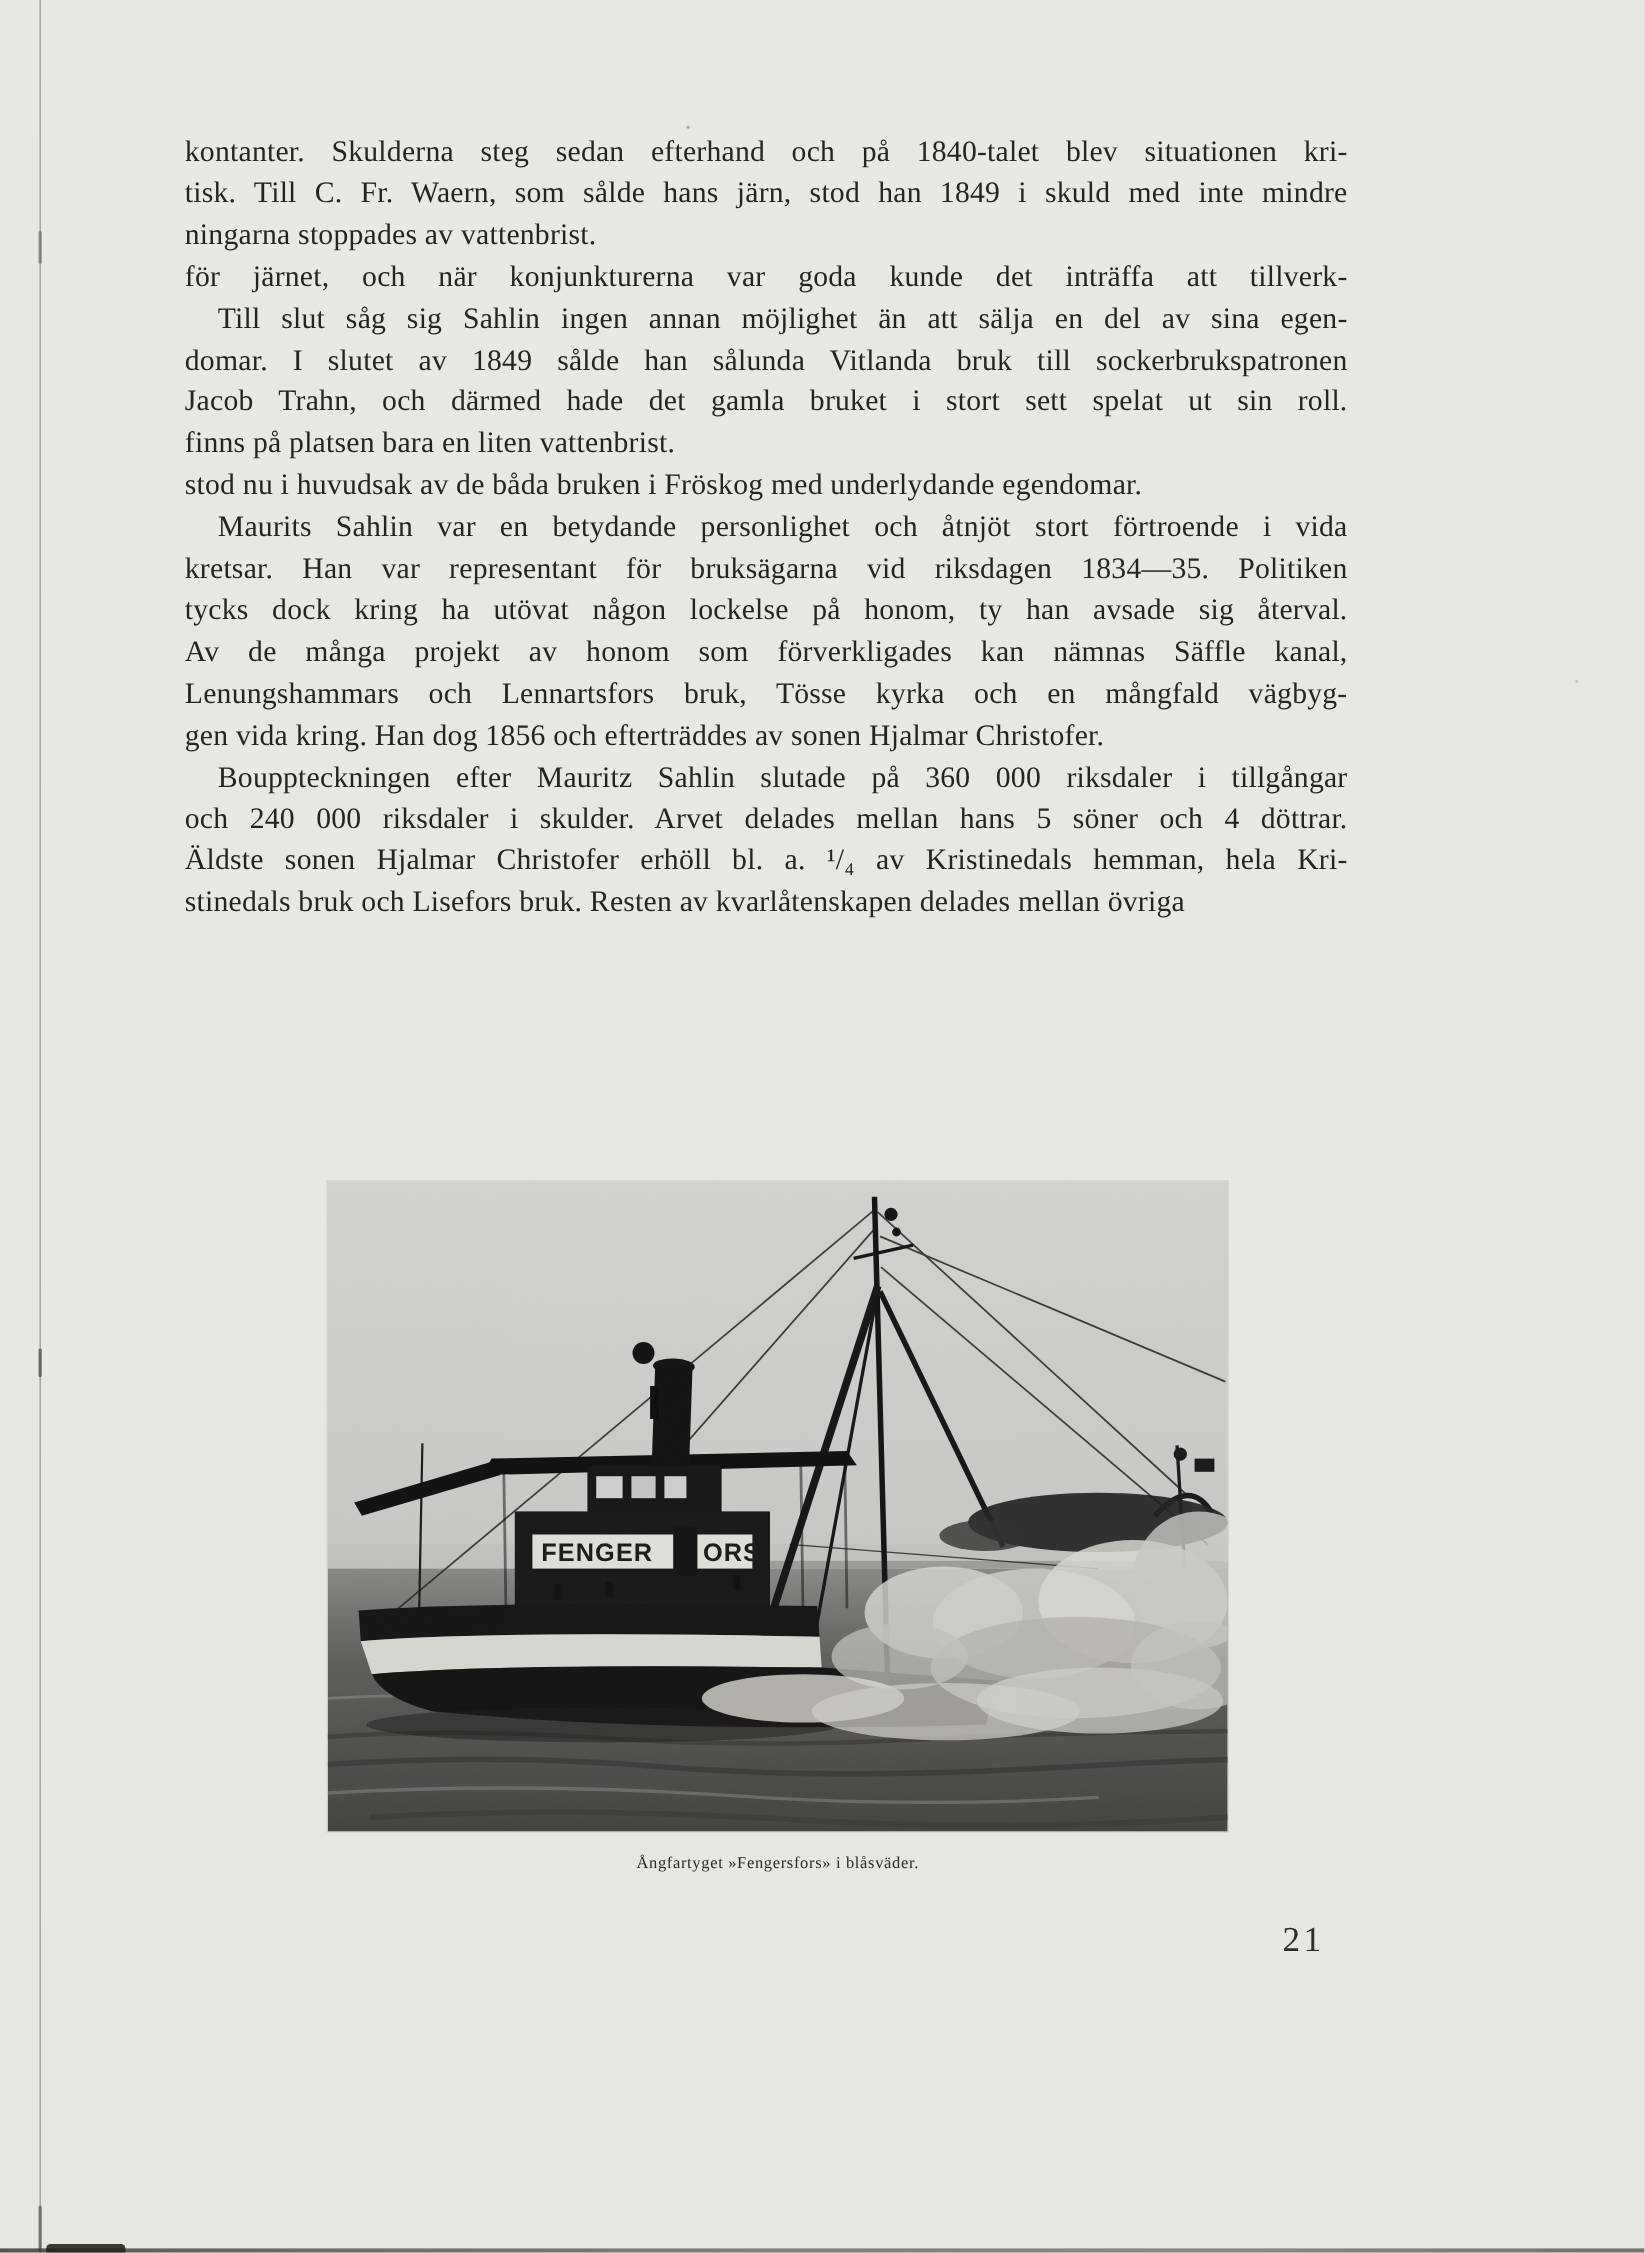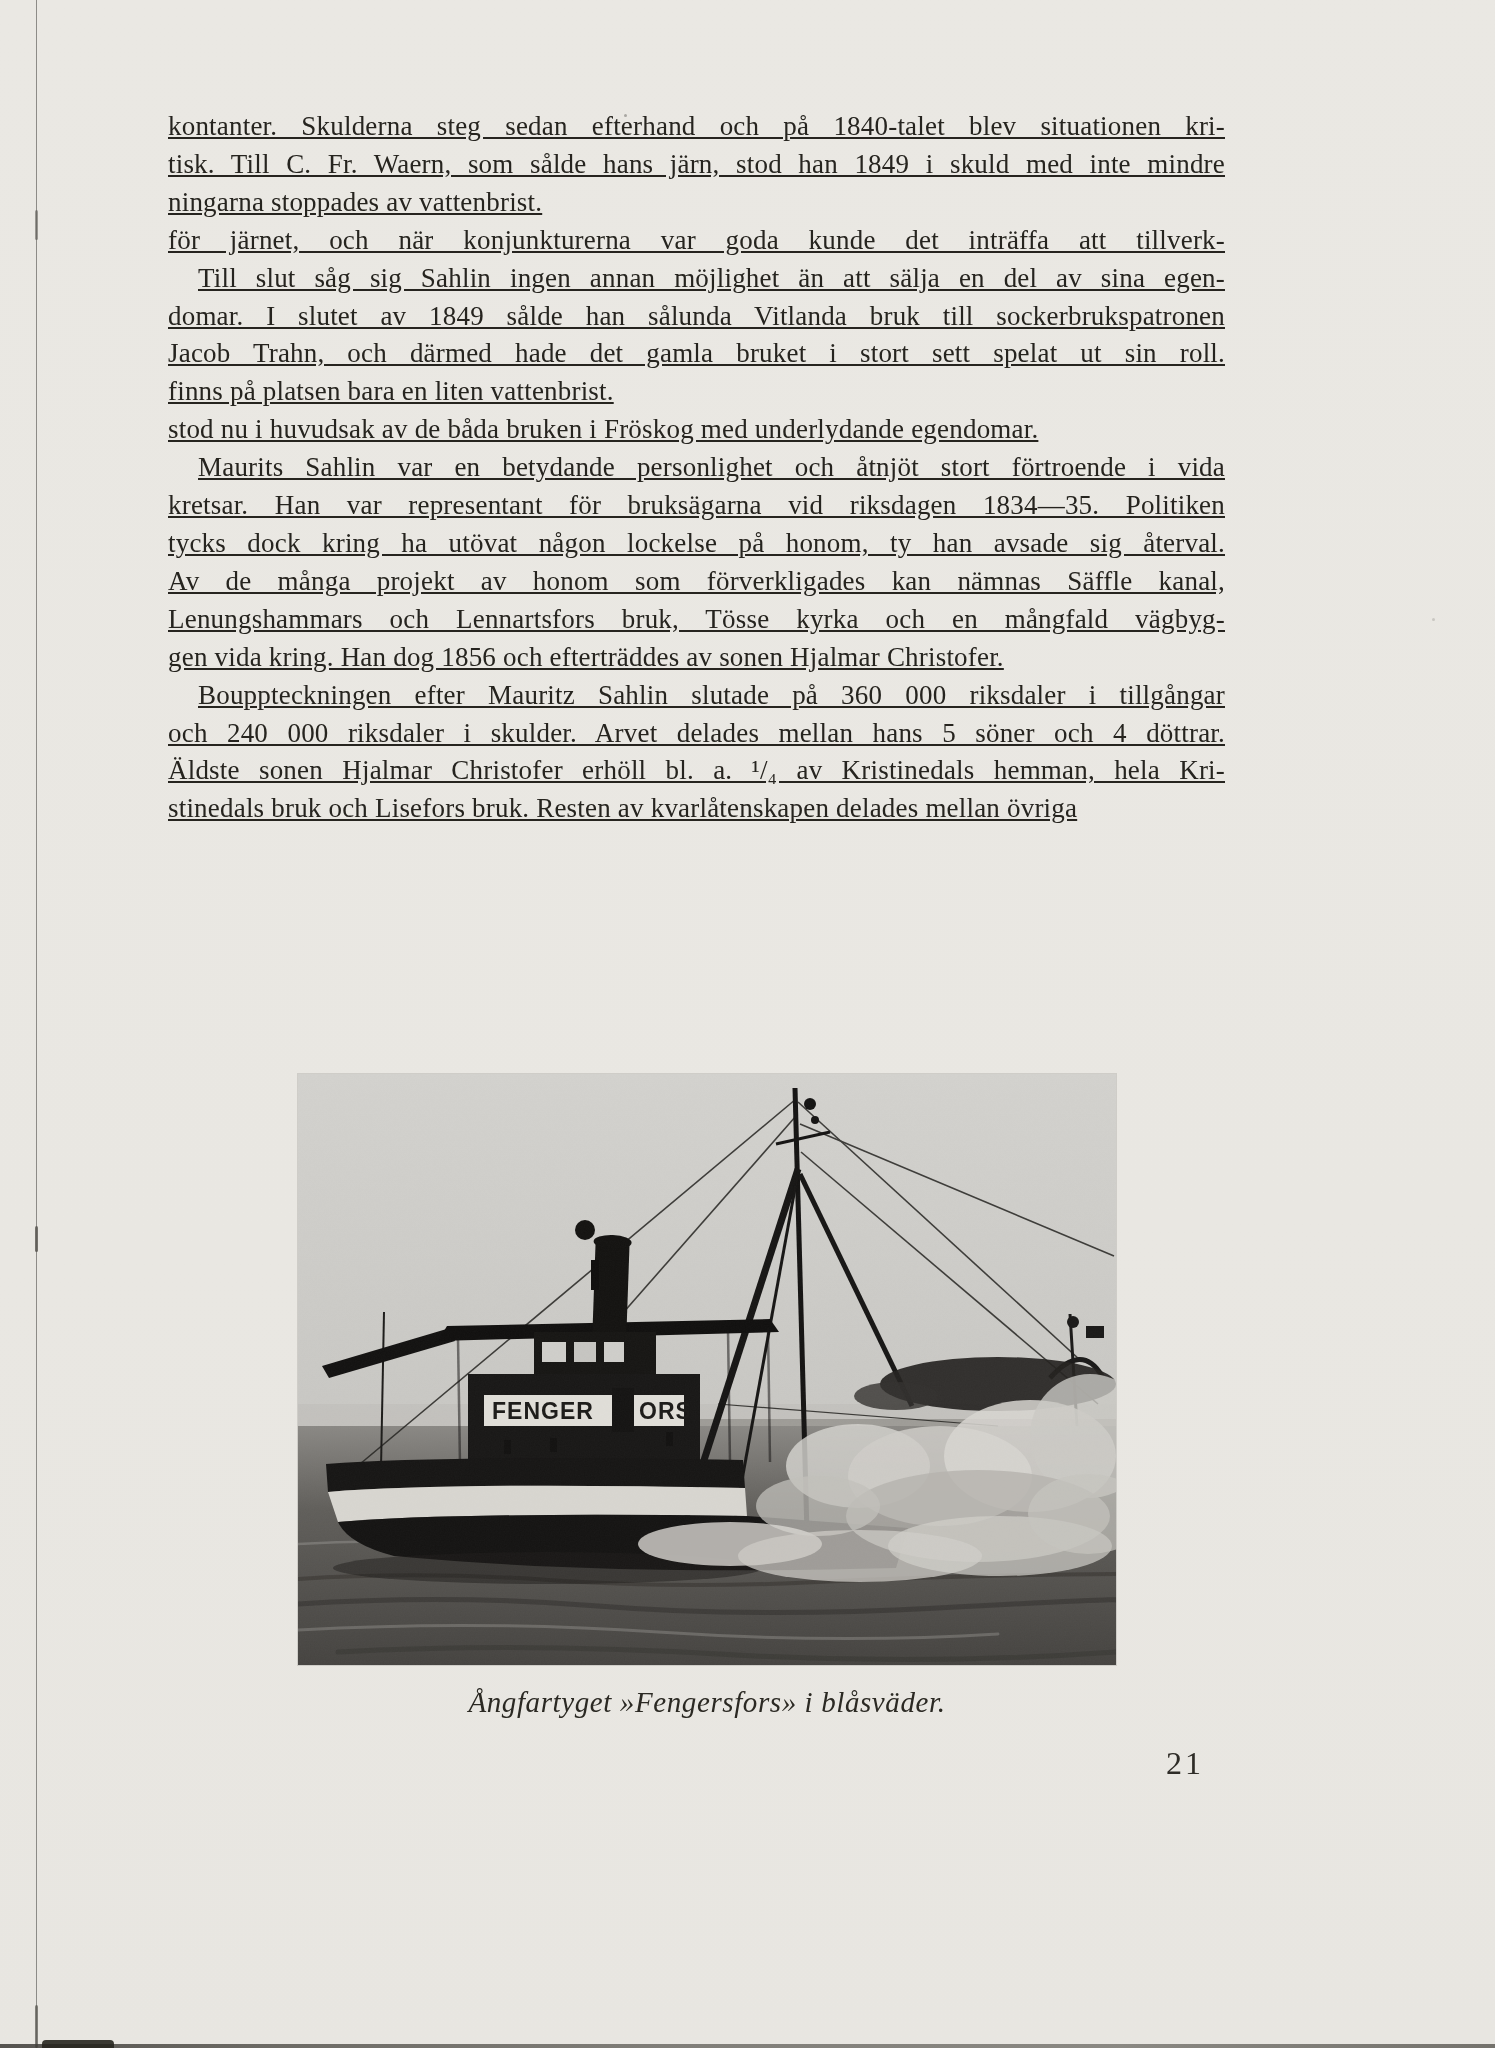--- a/index.html
+++ b/index.html
@@ -35,39 +35,38 @@
   }
 
   
   .speck { position: absolute; background: #a9a7a2; border-radius: 50%; }
   .speck.s1 { left: 624px; top: 114px; width: 3px; height: 3px; }
   .speck.s2 { left: 523px; top: 1238px; width: 3px; height: 2px; opacity: .7; }
   .speck.s3 { left: 1432px; top: 618px; width: 3px; height: 3px; opacity: .5; }
 
   
   .text-block {
-    position: absolute; left: 168px; top: 108px; width: 1057px;
+    position: absolute; left: 168px; top: 119px; width: 1057px;
     font-size: 27px; line-height: 37.9px;
     letter-spacing: 0.2px;
-    text-decoration: underline;
   }
   .line { text-align: justify; text-align-last: justify; white-space: normal; }
   .line.last { text-align-last: left; }
   .line.indent { text-indent: 30px; }
 
   
   .photo-frame {
     position: absolute; left: 298px; top: 1074px; width: 818px; height: 591px;
     outline: 1px solid rgba(60,58,54,0.15);
   }
   .photo-frame svg { display: block; }
 
   .caption {
     position: absolute; left: 298px; top: 1686px; width: 818px;
-    text-align: center; font-style: italic; font-size: 29px;
+    text-align: center; font-size: 15px;
     letter-spacing: 0.6px; color: #2b2923;
   }
 
   .page-number {
     position: absolute; left: 1166px; top: 1745px;
     font-size: 32px; letter-spacing: 3px; color: #2e2c27;
   }
 </style>
 </head>
 <body>

